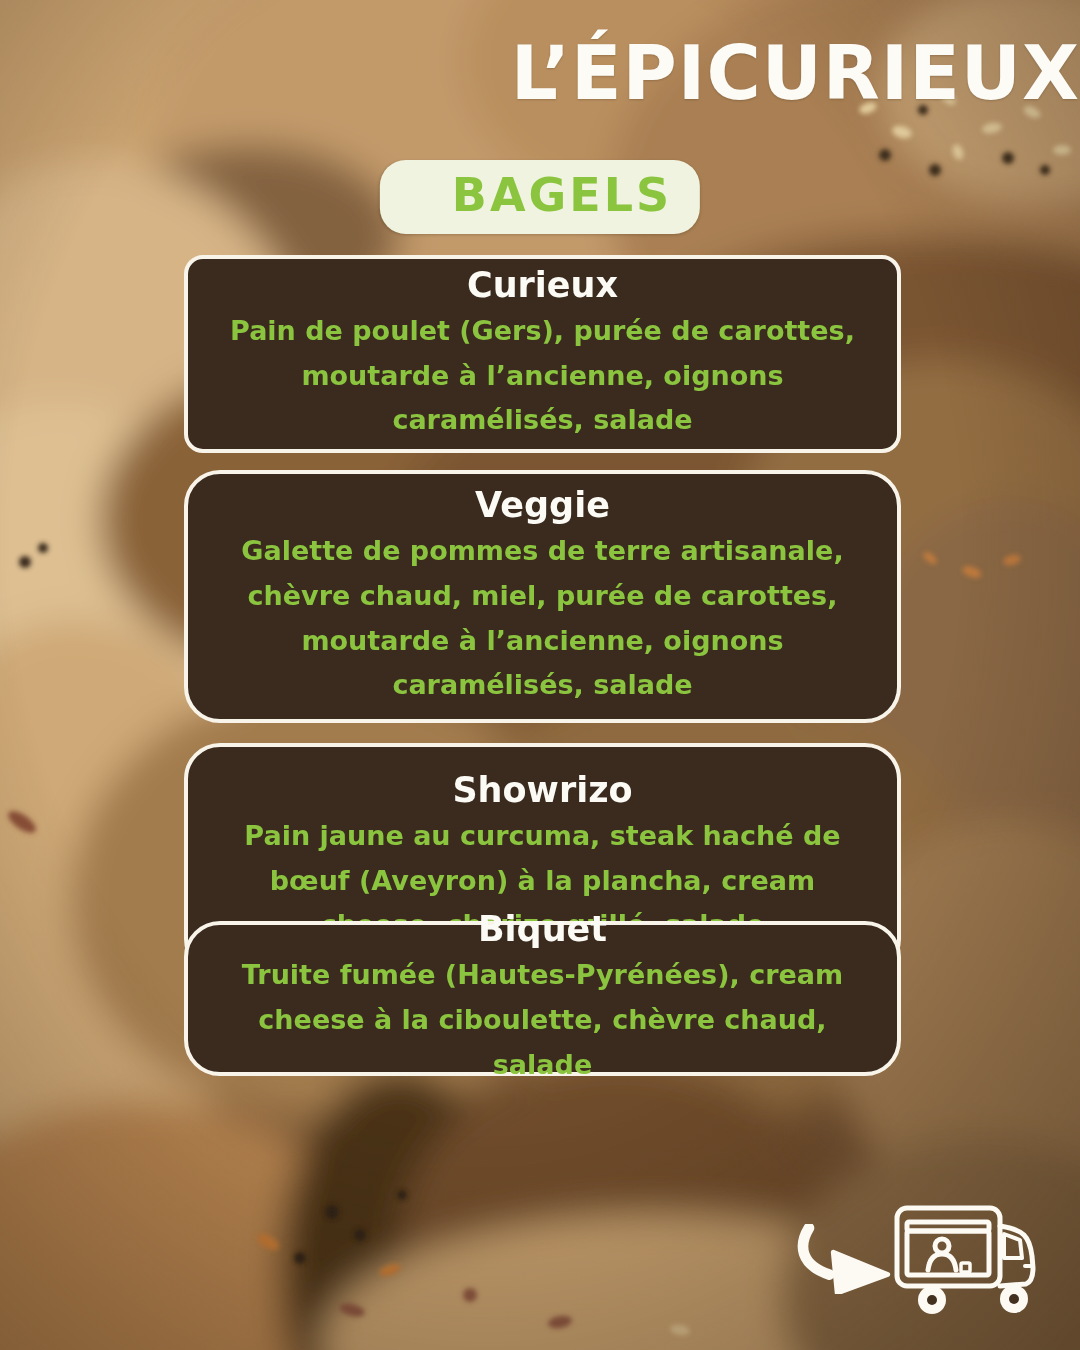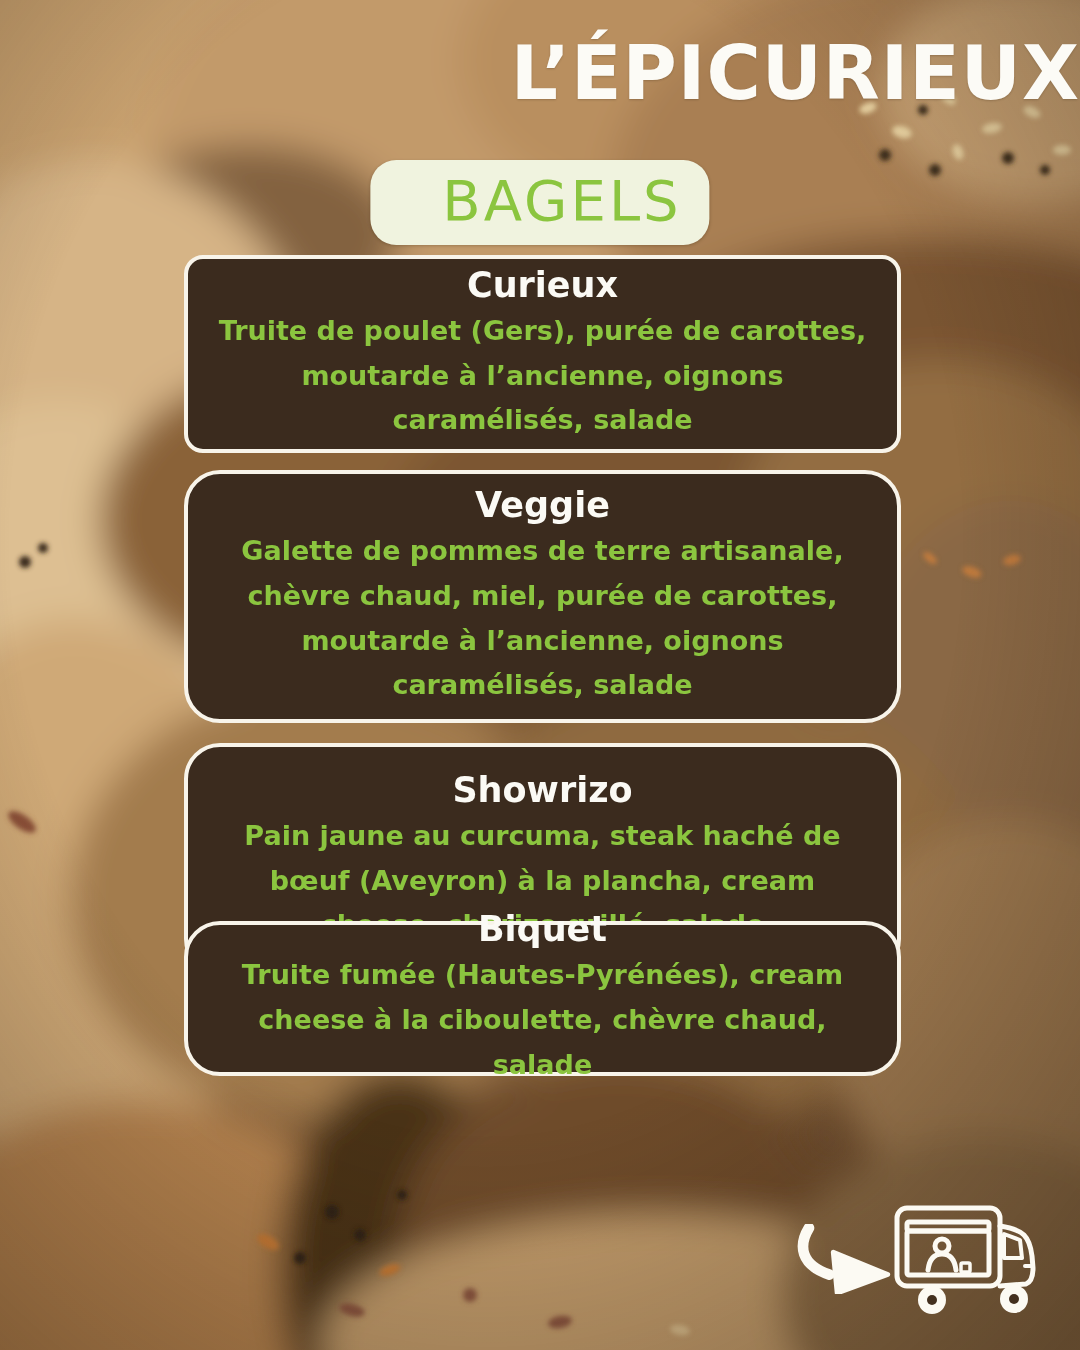--- a/index.html
+++ b/index.html
@@ -35,22 +35,22 @@
     position: absolute;
     top: 160px;
     left: 50%;
     transform: translateX(-50%);
     background: #f0f3df;
     border-radius: 26px;
     padding: 8px 28px 12px;
     box-shadow: 0 1px 3px rgba(50,30,10,0.25);
   }
   .badge span {
-    font-size: 56px;
-    font-weight: normal;
+    font-size: 46px;
+    font-weight: bold;
     letter-spacing: 3px;
     color: #8bc53f;
     margin-left: 44px;
   }
   .card {
     position: absolute;
     left: 184px;
     width: 717px;
     box-sizing: border-box;
     background: #3b2b1e;
@@ -178,21 +178,21 @@
   </svg>
 
   <h1 class="brand-title">L’ÉPICURIEUX</h1>
 
   <div class="badge">
     <span>BAGELS</span>
   </div>
 
   <section class="card card-1">
     <h2>Curieux</h2>
-    <p>Truite de poulet (Gers), purée de carottes, moutarde à l’ancienne, oignons caramélisés, salade</p>
+    <p>Pain de poulet (Gers), purée de carottes, moutarde à l’ancienne, oignons caramélisés, salade</p>
   </section>
 
   <section class="card card-2">
     <h2>Veggie</h2>
     <p>Galette de pommes de terre artisanale, chèvre chaud, miel, purée de carottes, moutarde à l’ancienne, oignons caramélisés, salade</p>
   </section>
 
   <section class="card card-3">
     <h2>Showrizo</h2>
     <p>Pain jaune au curcuma, steak haché de bœuf (Aveyron) à la plancha, cream cheese, chorizo grillé, salade</p>

